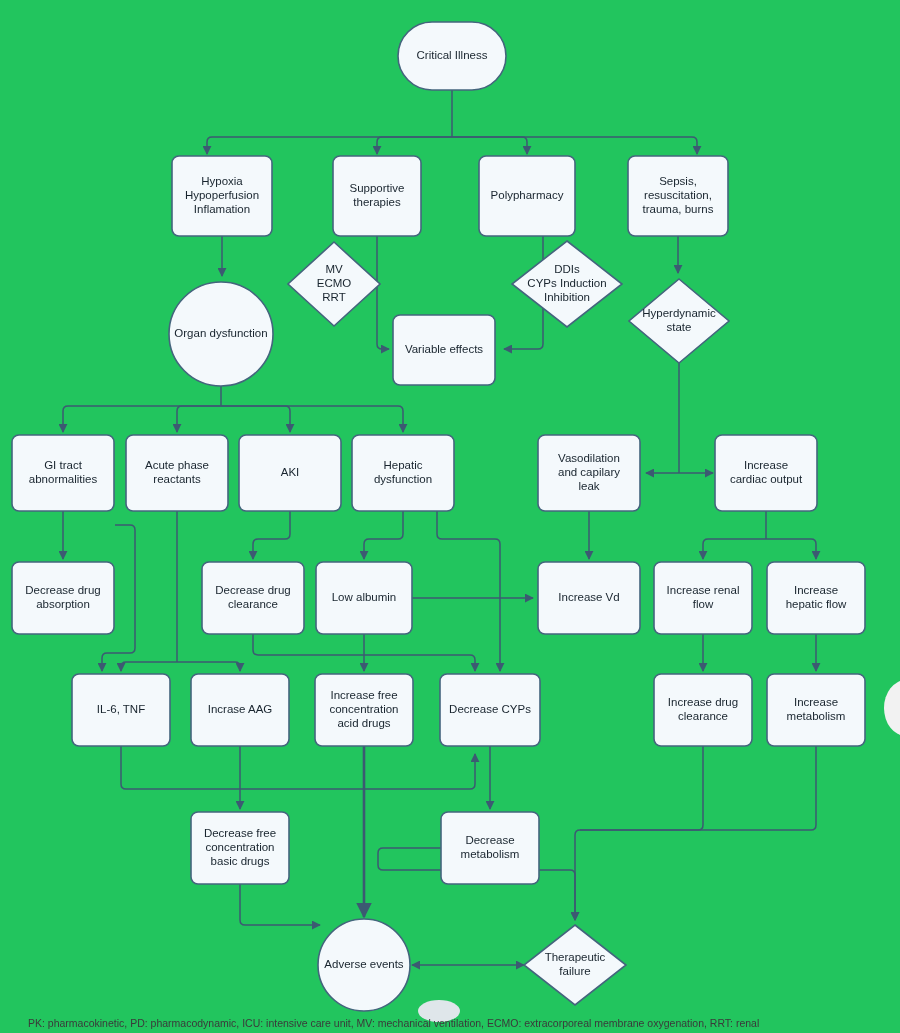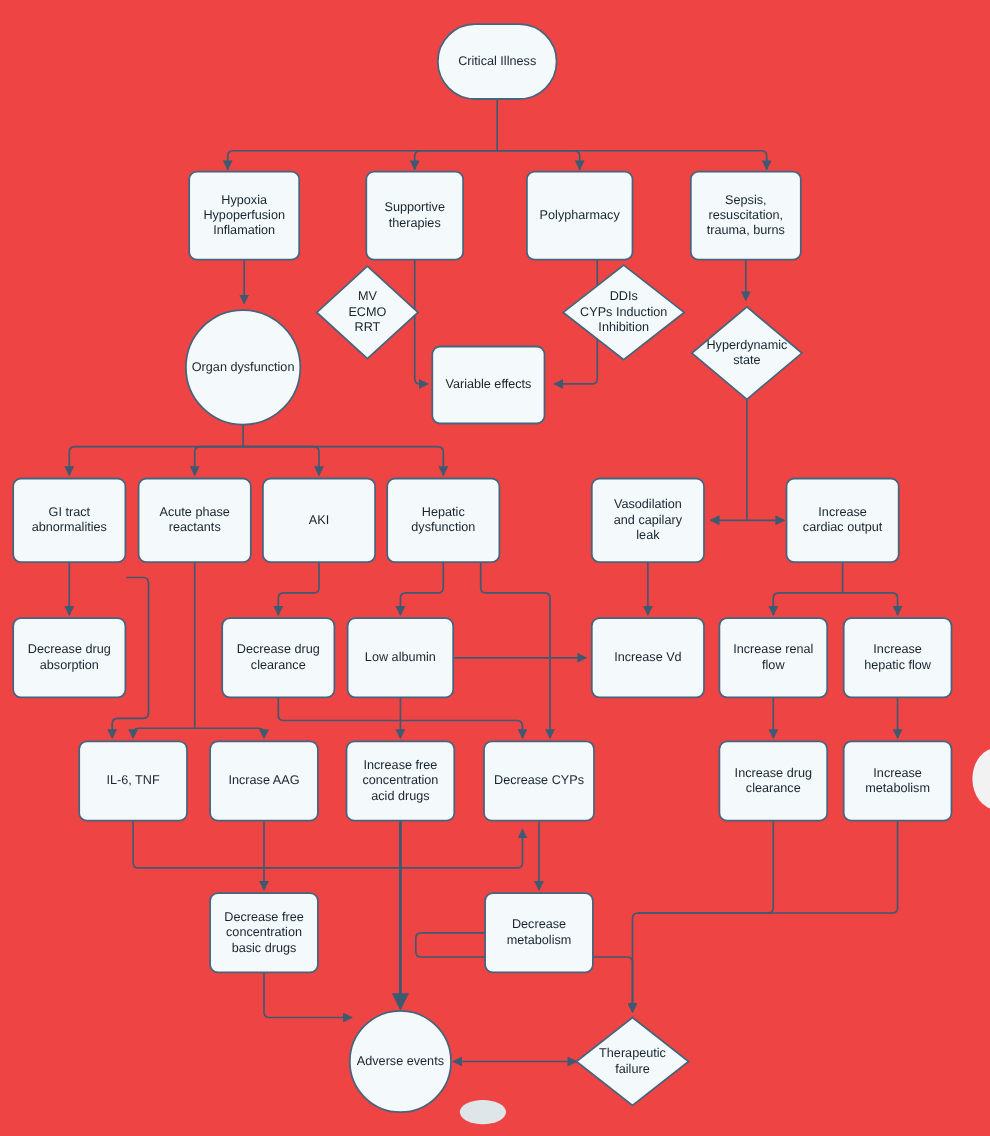--- a/index.html
+++ b/index.html
@@ -5,21 +5,21 @@
   html, body {
     margin: 0;
     padding: 0;
     background: #ffffff;
     font-family: "Liberation Sans", sans-serif;
   }
   #page {
     position: relative;
     width: 900px;
     height: 1033px;
-    background: #ef4444;
+    background: #22c55e;
     overflow: hidden;
   }
   #flow-svg {
     position: absolute;
     top: 0;
     left: 0;
     width: 900px;
     height: 1033px;
   }
   .node-shape {
@@ -281,13 +281,14 @@
           <ellipse cx="364" cy="965" rx="46" ry="46" class="node-shape"></ellipse>
           <text class="node-label" x="364"><tspan x="364" y="965">Adverse events</tspan></text>
         </g>
         <g>
           <polygon points="575,925 626,965 575,1005 524,965" class="node-shape"></polygon>
           <text class="node-label" x="575"><tspan x="575" y="958">Therapeutic</tspan><tspan x="575" y="972">failure</tspan></text>
         </g>
       </g>
   </svg>
 
+  <div class="caption">PK: pharmacokinetic, PD: pharmacodynamic, ICU: intensive care unit, MV: mechanical ventilation, ECMO: extracorporeal membrane oxygenation, RRT: renal</div>
 </div>
 
 </body></html>

